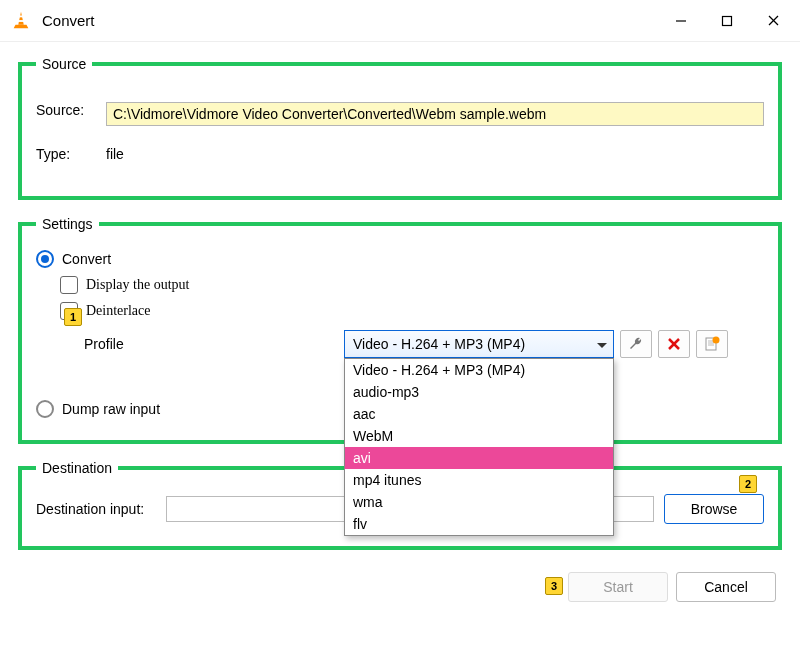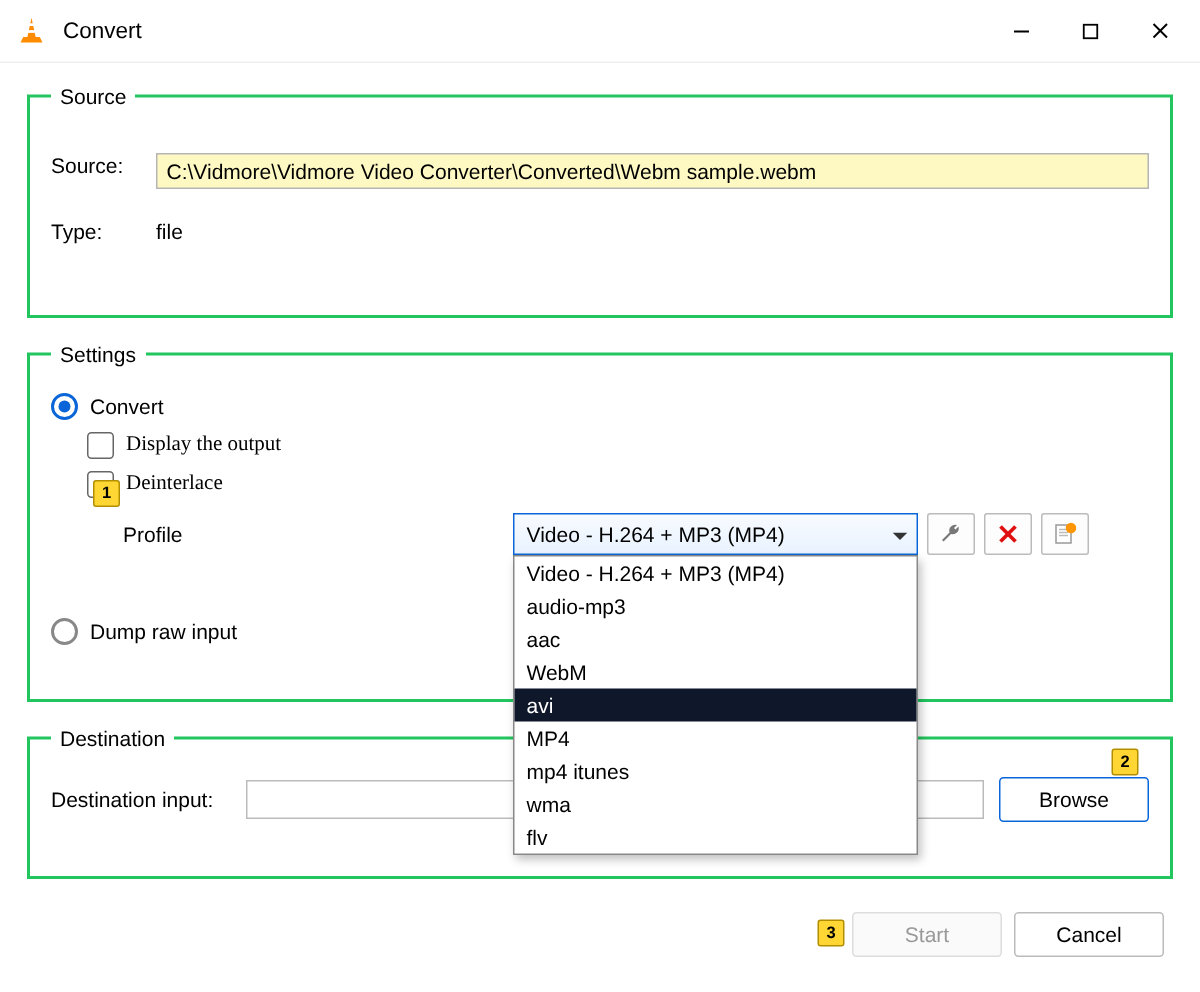--- a/index.html
+++ b/index.html
@@ -25,23 +25,23 @@
   .winbtn {
     width: 46px;
     height: 42px;
     display: flex;
     align-items: center;
     justify-content: center;
     color: #000;
   }
   .content { padding: 8px 18px 0 18px; }
   fieldset {
-    border: 2px solid #22c55e;
+    border: 4px solid #22c55e;
     margin: 6px 0 16px 0;
-    padding: 10px 14px 28px 14px;
+    padding: 10px 14px 14px 14px;
   }
   legend { padding: 0 6px; font-size: 14px; color: #000; }
   .row {
     display: flex;
     align-items: flex-start;
     margin: 20px 0;
   }
   .lbl { width: 70px; }
   .source-input {
     flex: 1;
@@ -129,21 +129,21 @@
     border: 1px solid #888;
     box-shadow: 2px 3px 6px rgba(0,0,0,0.25);
     z-index: 5;
   }
   .dropdown-item {
     padding: 3px 8px;
     font-size: 14px;
     white-space: nowrap;
   }
   .dropdown-item.highlighted {
-    background: #0f172a;
+    background: #ec4899;
     color: #fff;
   }
   .icon-btn {
     width: 32px; height: 28px;
     border: 1px solid #bbb;
     background: #fdfdfd;
     margin-left: 6px;
     display: flex;
     align-items: center;
     justify-content: center;
@@ -269,21 +269,20 @@
                 <path d="M0 0 L5 5 L10 0 Z" fill="#333"></path>
               </svg>
           </span>
         </div>
         <div class="dropdown-list" id="dd-list">
             <div class="dropdown-item">Video - H.264 + MP3 (MP4)</div>
             <div class="dropdown-item">audio-mp3</div>
             <div class="dropdown-item">aac</div>
             <div class="dropdown-item">WebM</div>
             <div class="dropdown-item highlighted">avi</div>
-            <div class="dropdown-item">MP4</div>
             <div class="dropdown-item">mp4 itunes</div>
             <div class="dropdown-item">wma</div>
             <div class="dropdown-item">flv</div>
           </div>
       </div>
 
       <div class="icon-btn">
         <svg width="16" height="16">
             <path d="M13 3a4 4 0 0 1-5 5L3 13l-1-1 5-5a4 4 0 0 1 5-5l-2 2 1 1 2-2z" fill="#777"></path>
           </svg>

